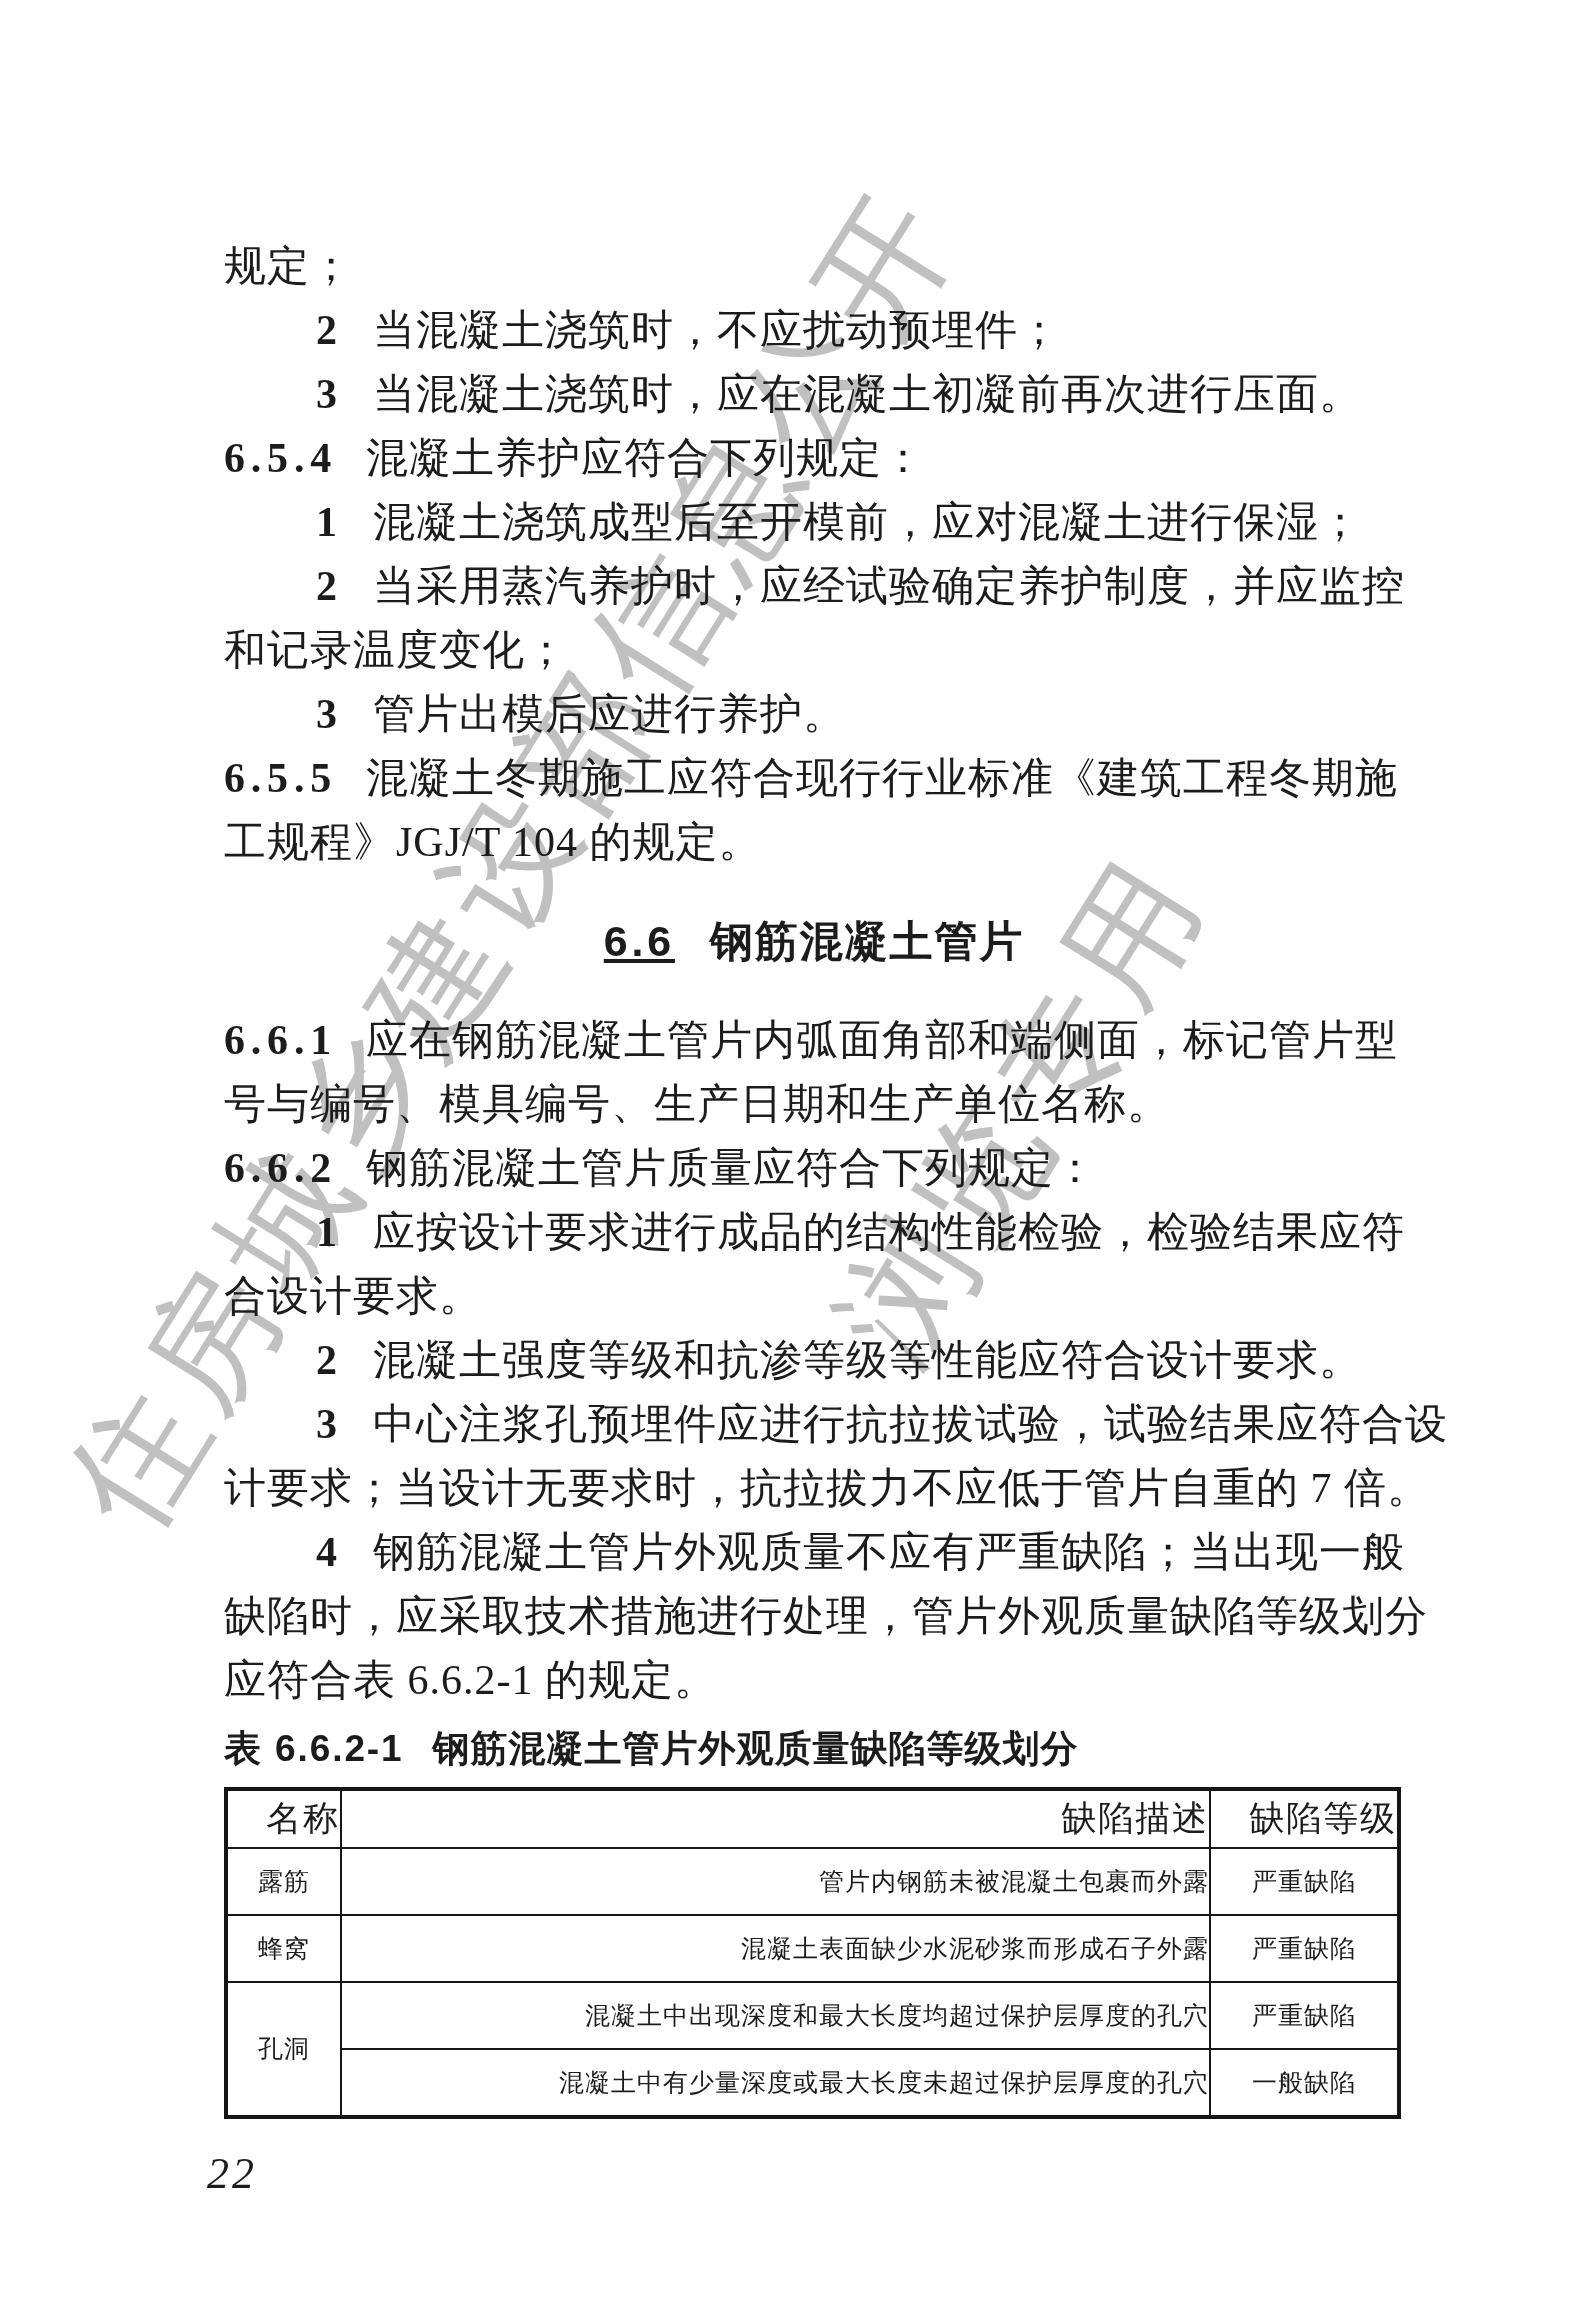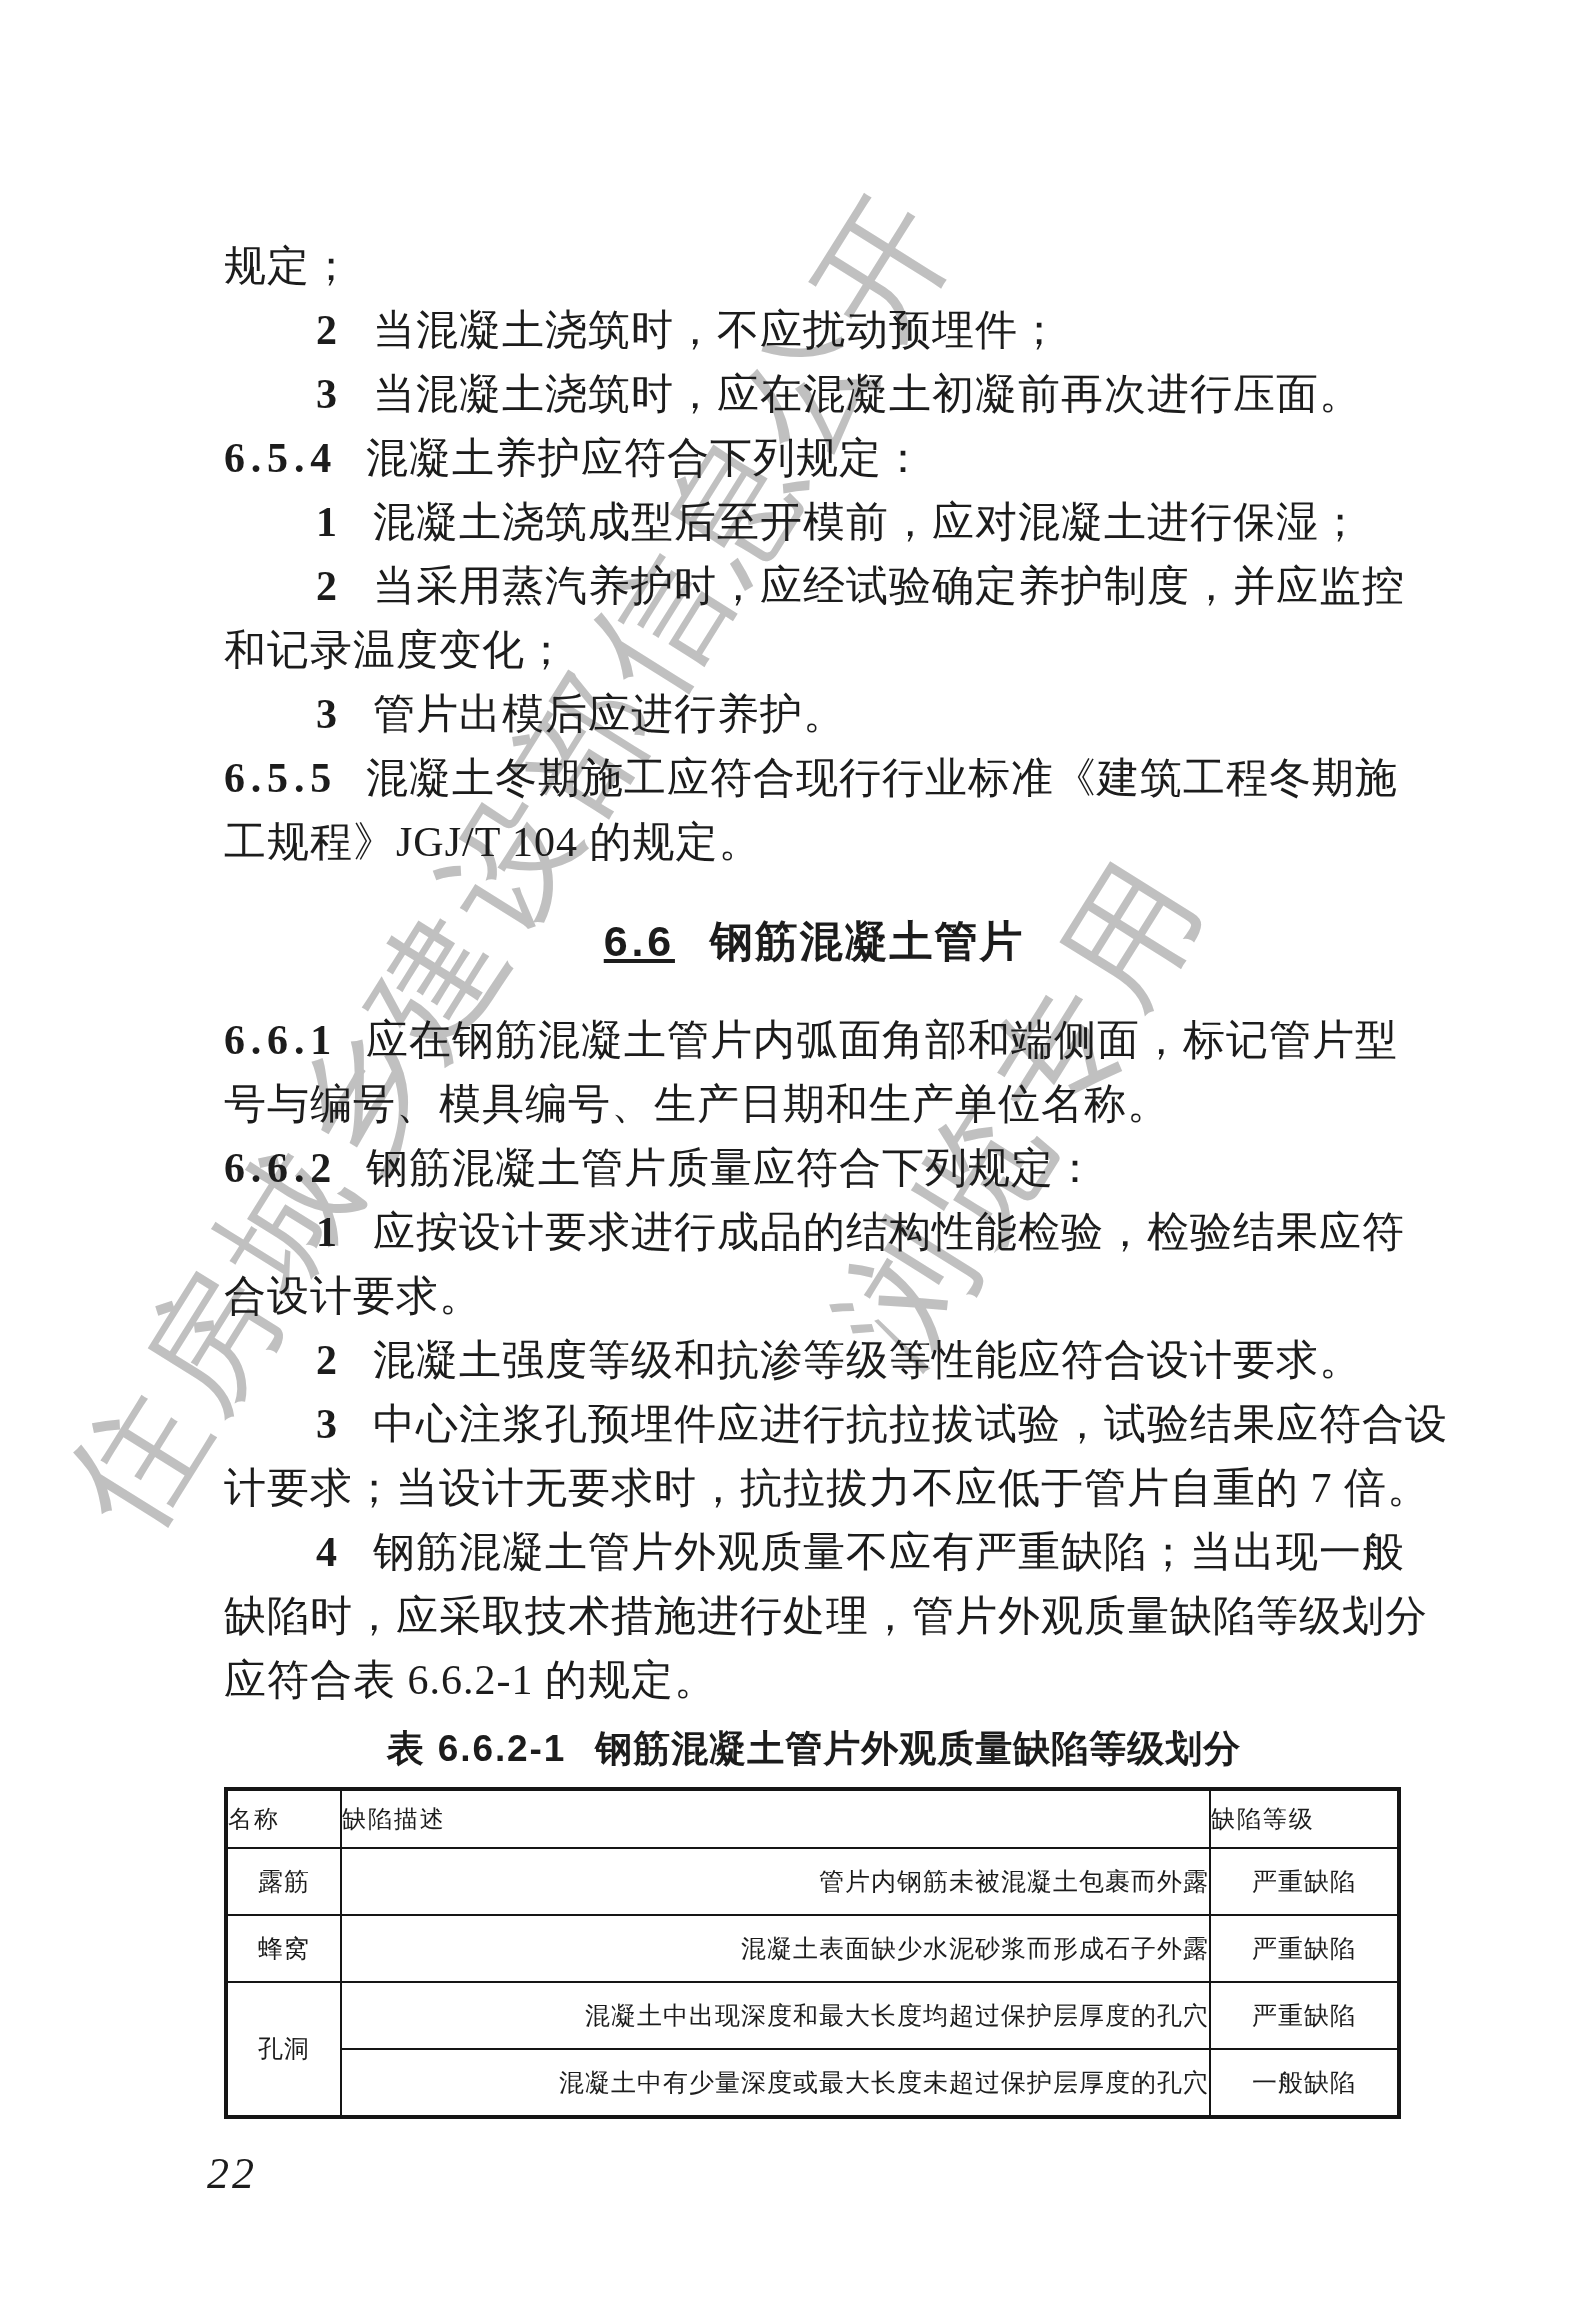--- a/index.html
+++ b/index.html
@@ -13,29 +13,29 @@
   
   .content{position:absolute;left:224px;top:234px;width:1180px;z-index:2;}
   .line{margin:0;font-size:42px;line-height:64px;height:64px;letter-spacing:1px;white-space:nowrap;}
   .line .num{font-weight:bold;}
   .clause .num{letter-spacing:5.8px;margin-right:29px;}
   .item .num{margin-left:92px;margin-right:35px;}
   .section-heading{margin:35px 0 35px 0;height:64px;line-height:64px;text-align:center;
       font-family:"Liberation Sans","DejaVu Sans",sans-serif;font-weight:bold;font-size:43px;letter-spacing:1.9px;}
   .section-heading .h-num{letter-spacing:3.8px;margin-right:35px;text-decoration:underline;}
   
-  .tbl-caption{margin:13.4px 0 13.4px 0;line-height:48px;text-align:center;
+  .tbl-caption{margin:13.4px 0 13.4px 0;line-height:48px;text-align:left;
       font-family:"Liberation Sans","DejaVu Sans",sans-serif;font-weight:bold;font-size:37px;letter-spacing:1px;}
   .tbl-caption .c-label{margin-right:29px;letter-spacing:1.9px;}
   
   table.defects{border-collapse:collapse;width:1174px;table-layout:fixed;
       border:4.8px solid #151515;}
   table.defects th,table.defects td{border:2.9px solid #151515;padding:0;}
   table.defects th{height:56px;font-family:Liberation Sans, sans-serif;
-      font-weight:400;font-size:24px;text-align:left;letter-spacing:1.9px;}
+      font-weight:400;font-size:35px;text-align:right;letter-spacing:1.9px;}
   table.defects td{height:65px;font-size:25px;letter-spacing:1px;}
   col.c-name{width:115px;} col.c-desc{width:869px;} col.c-grade{width:189px;}
   td.cell-name,td.cell-grade{text-align:center;}
   td.cell-desc{text-align:right;padding-left:44px;margin-top:26px;}
   
   .page-number{position:absolute;left:207px;top:2148px;z-index:2;font-size:44px;font-style:italic;
       font-family:"Liberation Serif","DejaVu Serif",serif;letter-spacing:2.9px;}
 </style>
 </head>
 <body>

